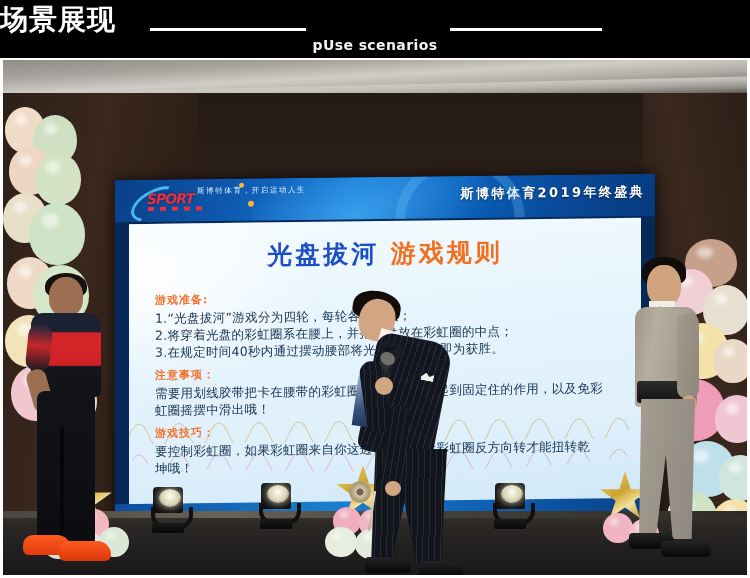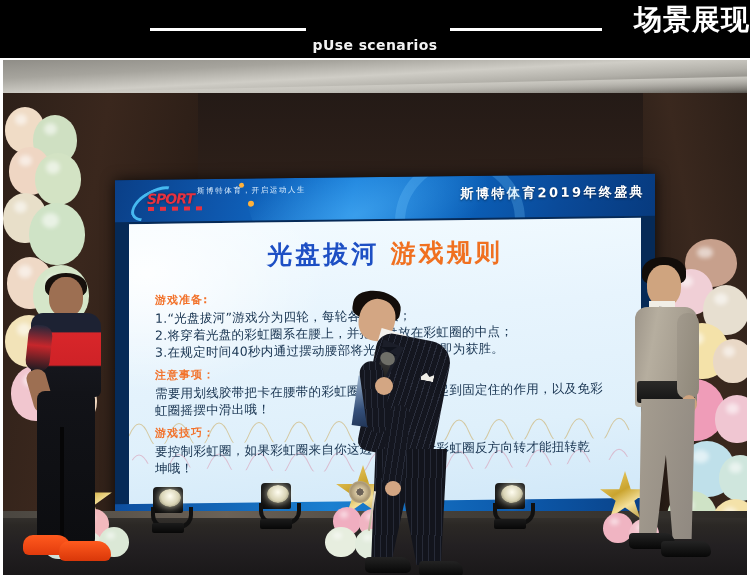--- a/index.html
+++ b/index.html
@@ -6,21 +6,21 @@
   body{width:750px;height:578px;overflow:hidden;font-family:"Liberation Sans","DejaVu Sans",sans-serif;}
 
   
   .page{position:relative;width:750px;height:578px;background:#000;overflow:hidden;}
 
   
   .banner{position:relative;width:750px;height:58px;background:#000;overflow:hidden;}
   .banner-rule{position:absolute;height:3px;background:#fff;top:28px;}
   .banner-rule.left{left:150px;width:156px;}
   .banner-rule.right{left:450px;width:152px;}
-  .banner-title{position:absolute;left:0;top:4px;width:750px;text-align:right;
+  .banner-title{position:absolute;left:0;top:4px;width:750px;text-align:left;
     color:#fff;font-size:28px;font-weight:bold;letter-spacing:1px;line-height:32px;
     font-family:"DejaVu Sans","Liberation Sans",sans-serif;}
   .banner-sub{position:absolute;left:0;top:37px;width:750px;text-align:center;
     color:#f2f2f2;font-size:14px;font-weight:bold;letter-spacing:.4px;line-height:16px;
     font-family:"DejaVu Sans","Liberation Sans",sans-serif;}
 
   
   .photo-wrap{position:relative;width:750px;height:520px;background:#fff;}
   .photo{position:absolute;left:3px;top:1px;width:744px;height:516px;overflow:hidden;
     background:#14110f;}

